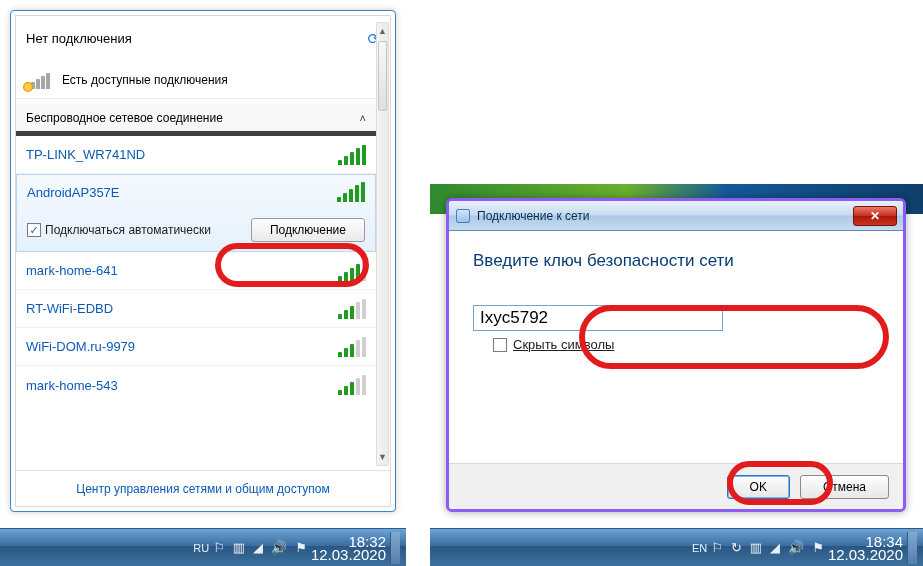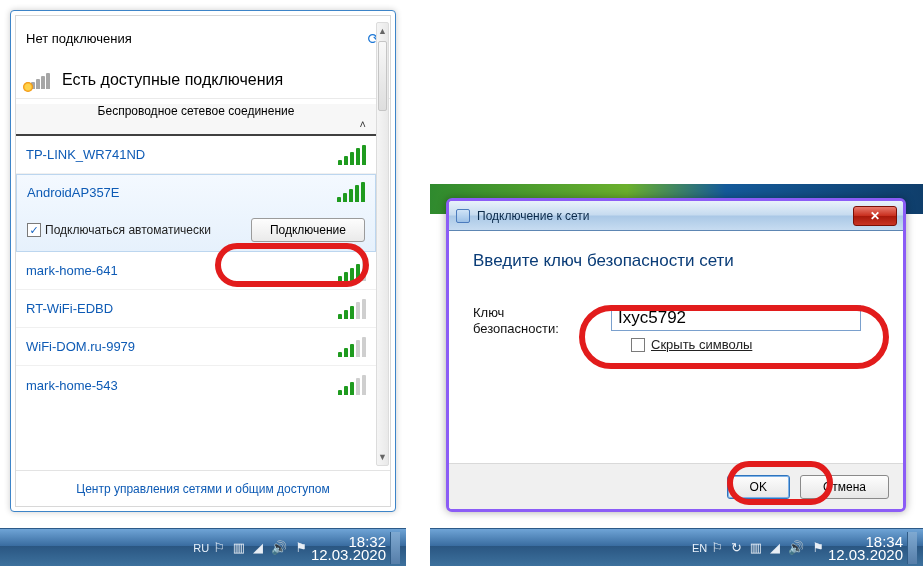--- a/index.html
+++ b/index.html
@@ -10,35 +10,35 @@
   .flyout {
     position:absolute; left:10px; top:10px; width:386px; height:502px;
     border:1px solid #3d84c8; border-radius:4px; background:#fff;
     box-shadow:0 0 6px rgba(0,0,0,.2);
   }
   .fly-inner { position:absolute; inset:4px; background:#fff; border:1px solid #d8d8d8; }
   .fly-head { height:45px; display:flex; align-items:center; padding:0 10px; }
   .fly-head .ttl { font-size:13px; color:#000; }
   .fly-head .refresh { margin-left:auto; color:#1e78d6; font-size:15px; }
   .avail { height:38px; display:flex; align-items:center; padding:0 10px; gap:8px; border-bottom:1px solid #eaeaea; }
-  .avail .txt { font-size:16px; }
+  .avail .txt { font-size:12px; }
 
   .scroll { position:absolute; left:0; top:88px; right:14px; bottom:36px; background:#fff; }
   .scrollbar { position:absolute; right:1px; top:6px; width:13px; bottom:40px;
     background:linear-gradient(to right,#f5f5f5,#e9e9e9);
     border:1px solid #dcdcdc; border-radius:2px; }
   .sb-up, .sb-dn { position:absolute; left:0; right:0; height:16px;
     display:flex; align-items:center; justify-content:center; color:#666; font-size:9px; }
   .sb-up{top:0;} .sb-dn{bottom:0;}
   .sb-thumb{ position:absolute; left:1px; right:1px; top:18px; height:70px;
     background:linear-gradient(to bottom,#f8f8f8,#dedede);
     border:1px solid #c5c5c5; border-radius:2px; }
 
   .section-row { height:32px; display:flex; align-items:center; padding:0 10px;
-    border-bottom:2px solid #404040; background:#f7f7f7;flex-direction:column; }
+    border-bottom:5px solid #404040; background:#f7f7f7; }
   .section-row .cap { color:#000; }
   .section-row .chev { margin-left:auto; font-size:11px; color:#333; }
 
   .net { height:38px; display:flex; align-items:center; padding:0 10px 0 10px; border-bottom:1px solid #f0f0f0; }
   .net .nm { color:#0e5bb5; font-size:13px; }
   .bars { margin-left:auto; display:flex; align-items:flex-end; gap:2px; height:20px; }
   .bar { width:4px; background:#1f9b1f; border-radius:1px 1px 0 0; }
   .b1{height:5px;} .b2{height:9px;} .b3{height:13px;} .b4{height:17px;} .b5{height:20px;}
   .dim .bar { background:#cfcfcf; }
   .dim .lit { background:#1f9b1f; }
@@ -269,21 +269,20 @@
     <div class="titlebar">
       <span class="tb-icon">
           <span class="ico-net"></span>
         </span>
       <span class="tb-txt">Подключение к сети</span>
       <span class="tb-close">✕</span>
     </div>
     <div class="dlg-body">
       <div class="dlg-title">Введите ключ безопасности сети</div>
       <div class="field-row">
-        <div class="fld-label">Ключ безопасности:</div>
         <div class="fld-right">
           <input class="inpt" value="Ixyc5792" style="">
           <div class="hide-row">
             <span class="chk2"></span>
             <span style="text-decoration:underline">Скрыть символы</span>
           </div>
         </div>
       </div>
     </div>
     <div class="dlg-buttons">

